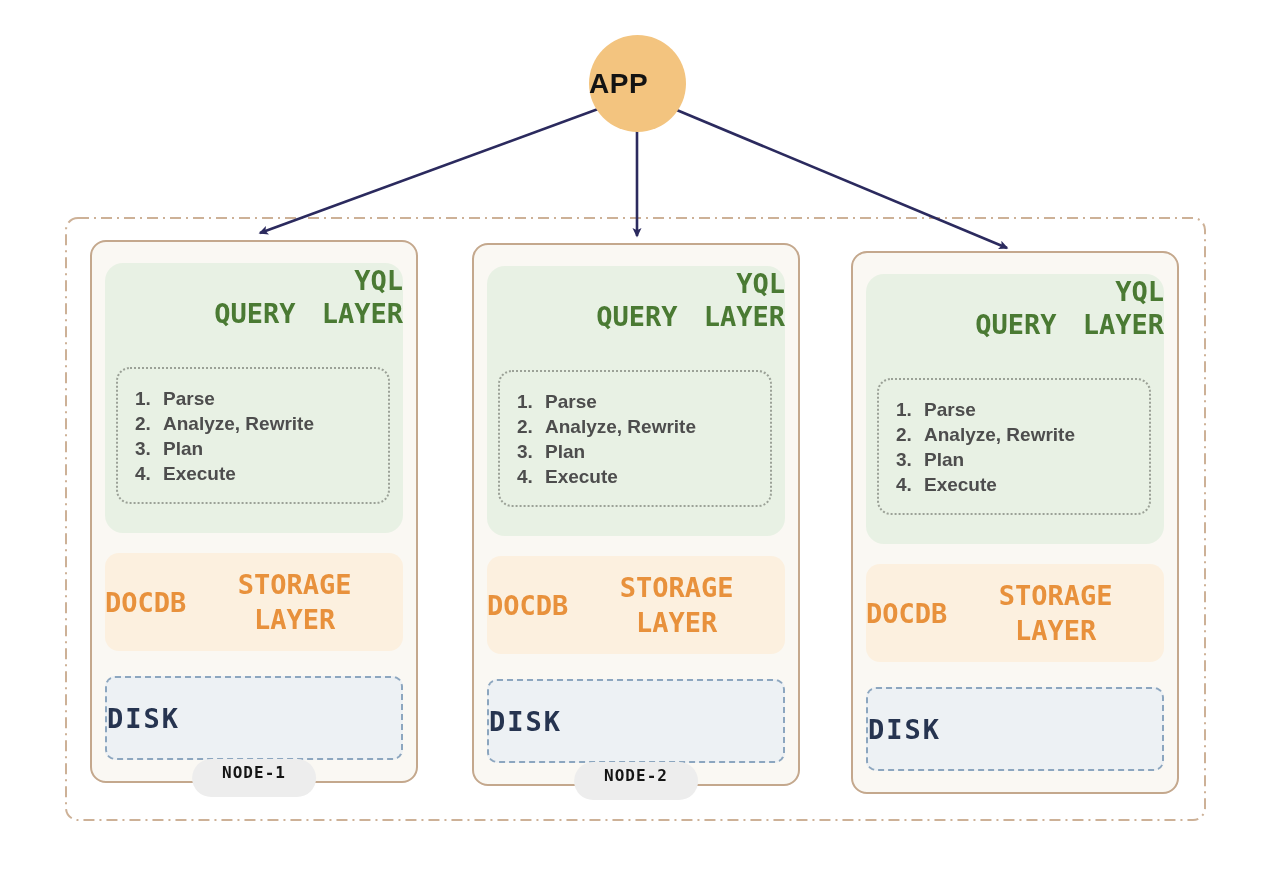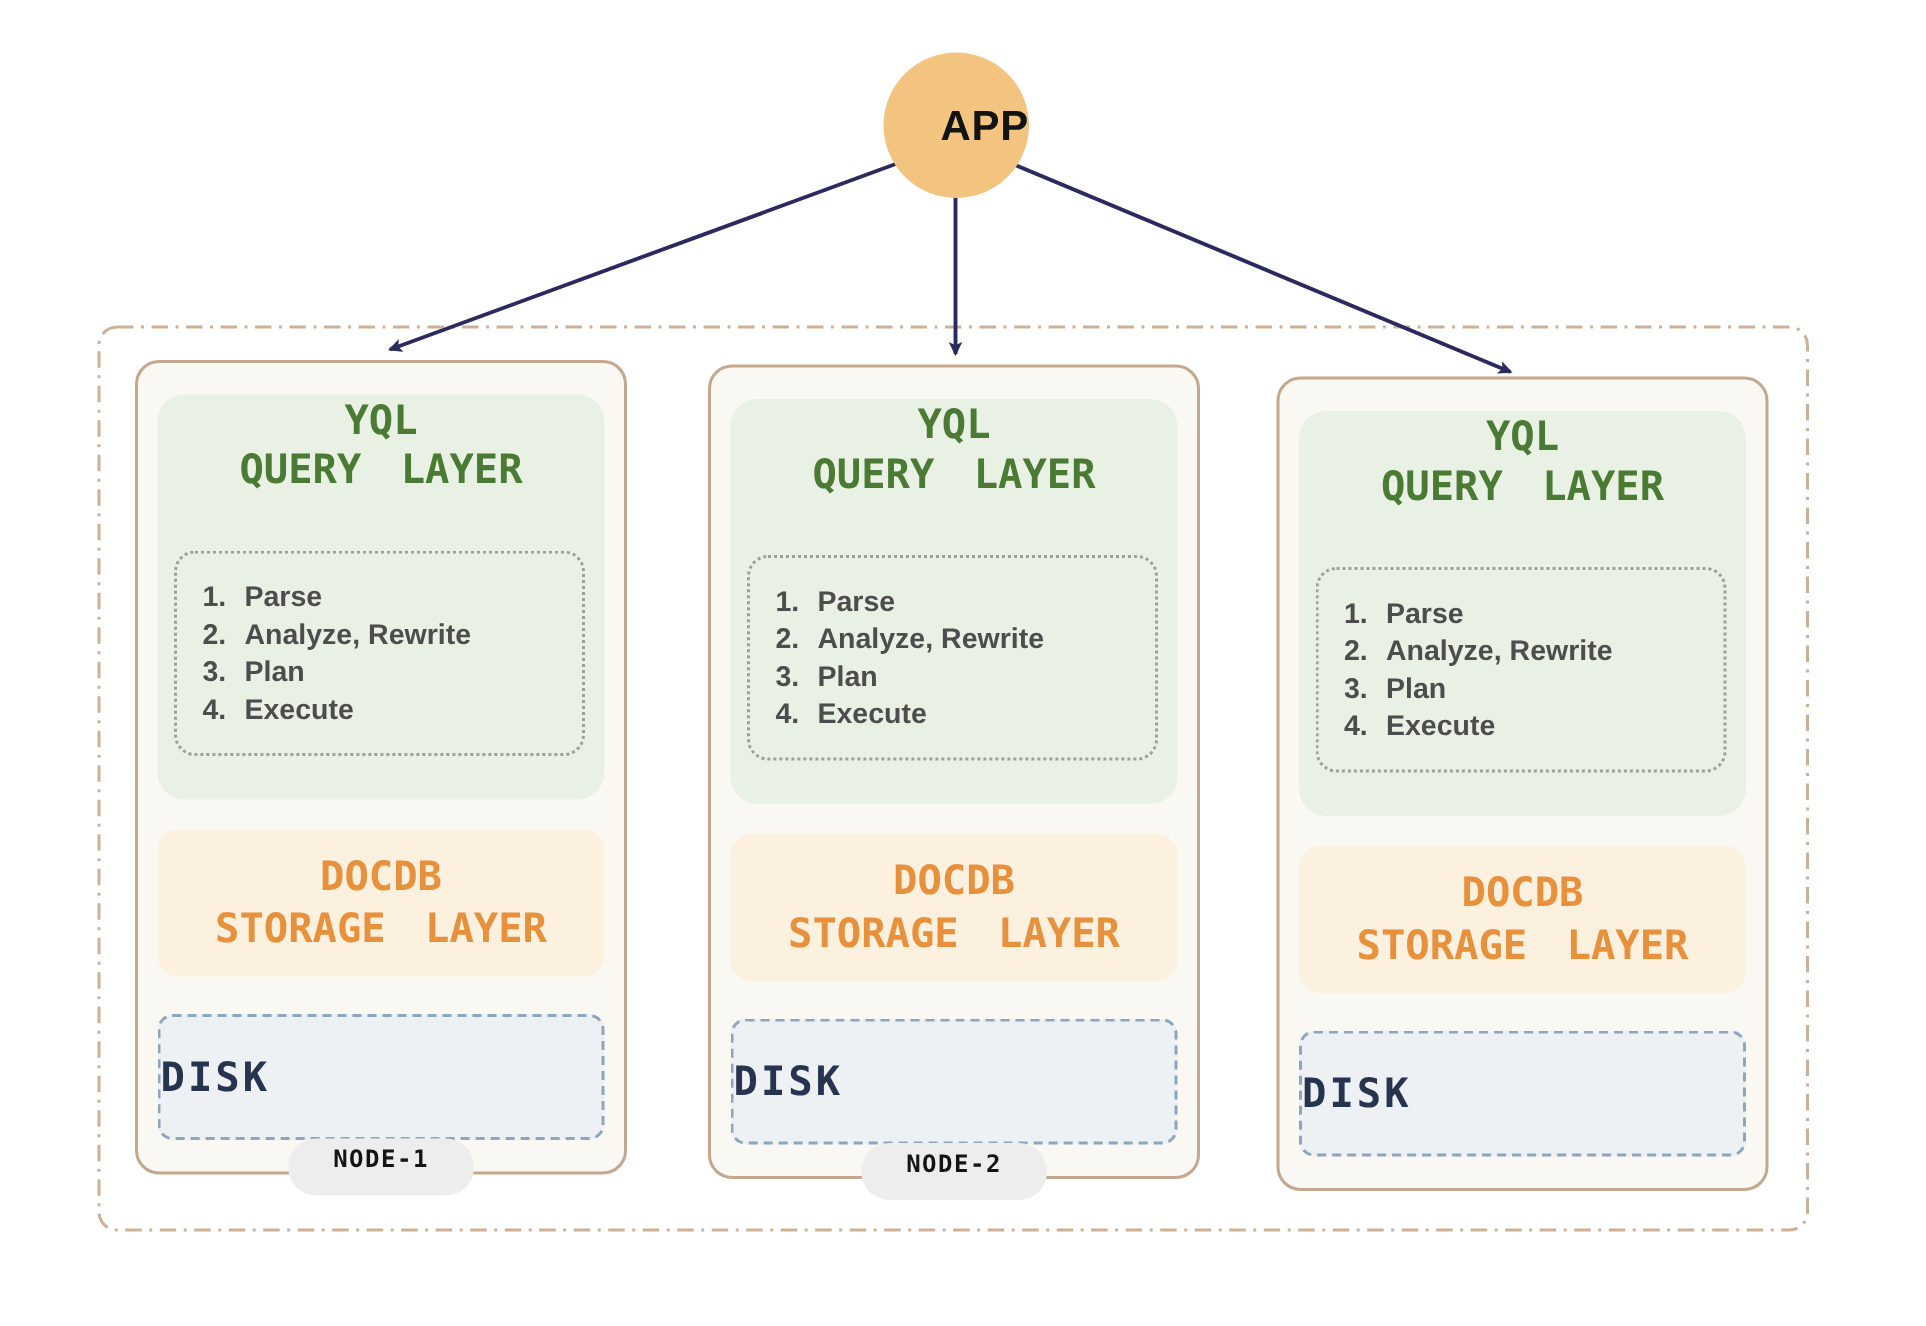--- a/index.html
+++ b/index.html
@@ -34,21 +34,21 @@
   }
   .arrowhead { fill: var(--arrow, #2b2a5e); }
 
   
   .app-circle {
     position: absolute;
     left: 589px; top: 35px;
     width: 97px; height: 97px;
     border-radius: 50%;
     background: var(--app-circle, #f3c47f);
-    display: flex; align-items: center; justify-content: flex-end;
+    display: flex; align-items: center; justify-content: flex-start;
     font-weight: bold; font-size: 28px; letter-spacing: 0.5px;
     color: #131313;
     font-family: "Liberation Sans", sans-serif;
   }
 
   
   .card {
     position: absolute;
     width: 328px; height: 543px;
     background: var(--node-card-bg, #faf8f3);
@@ -63,21 +63,21 @@
 
   .query-layer {
     position: absolute;
     left: 13px; right: 13px; top: 21px;
     height: 270px;
     background: var(--query-layer-bg, #e8f1e4);
     border-radius: 18px;
   }
   .query-title {
     padding-top: 1px;
-    text-align: center;
+    text-align: right;
     font-family: "DejaVu Sans Mono", monospace;
     font-weight: bold;
     font-size: 27px;
     line-height: 33px;
     word-spacing: 10px;
     color: var(--query-layer-text, #4a7a33);
   }
   .steps-box {
     position: absolute;
     left: 11px; right: 13px; top: 104px;
@@ -95,21 +95,21 @@
     font-family: "Liberation Sans", sans-serif;
   }
   .step-num { width: 28px; flex: 0 0 28px; }
 
   .storage-layer {
     position: absolute;
     left: 13px; right: 13px; top: 311px;
     height: 98px;
     background: var(--storage-layer-bg, #fcf0df);
     border-radius: 14px;
-    display: flex; flex-direction: column;
+    display: flex; flex-direction: row;
     align-items: center; justify-content: center;
     font-family: "DejaVu Sans Mono", monospace;
     font-weight: bold;
     font-size: 27px;
     line-height: 35px;
     word-spacing: 10px;
     color: var(--storage-layer-text, #e8913c);
     text-align: center;
   }
 

